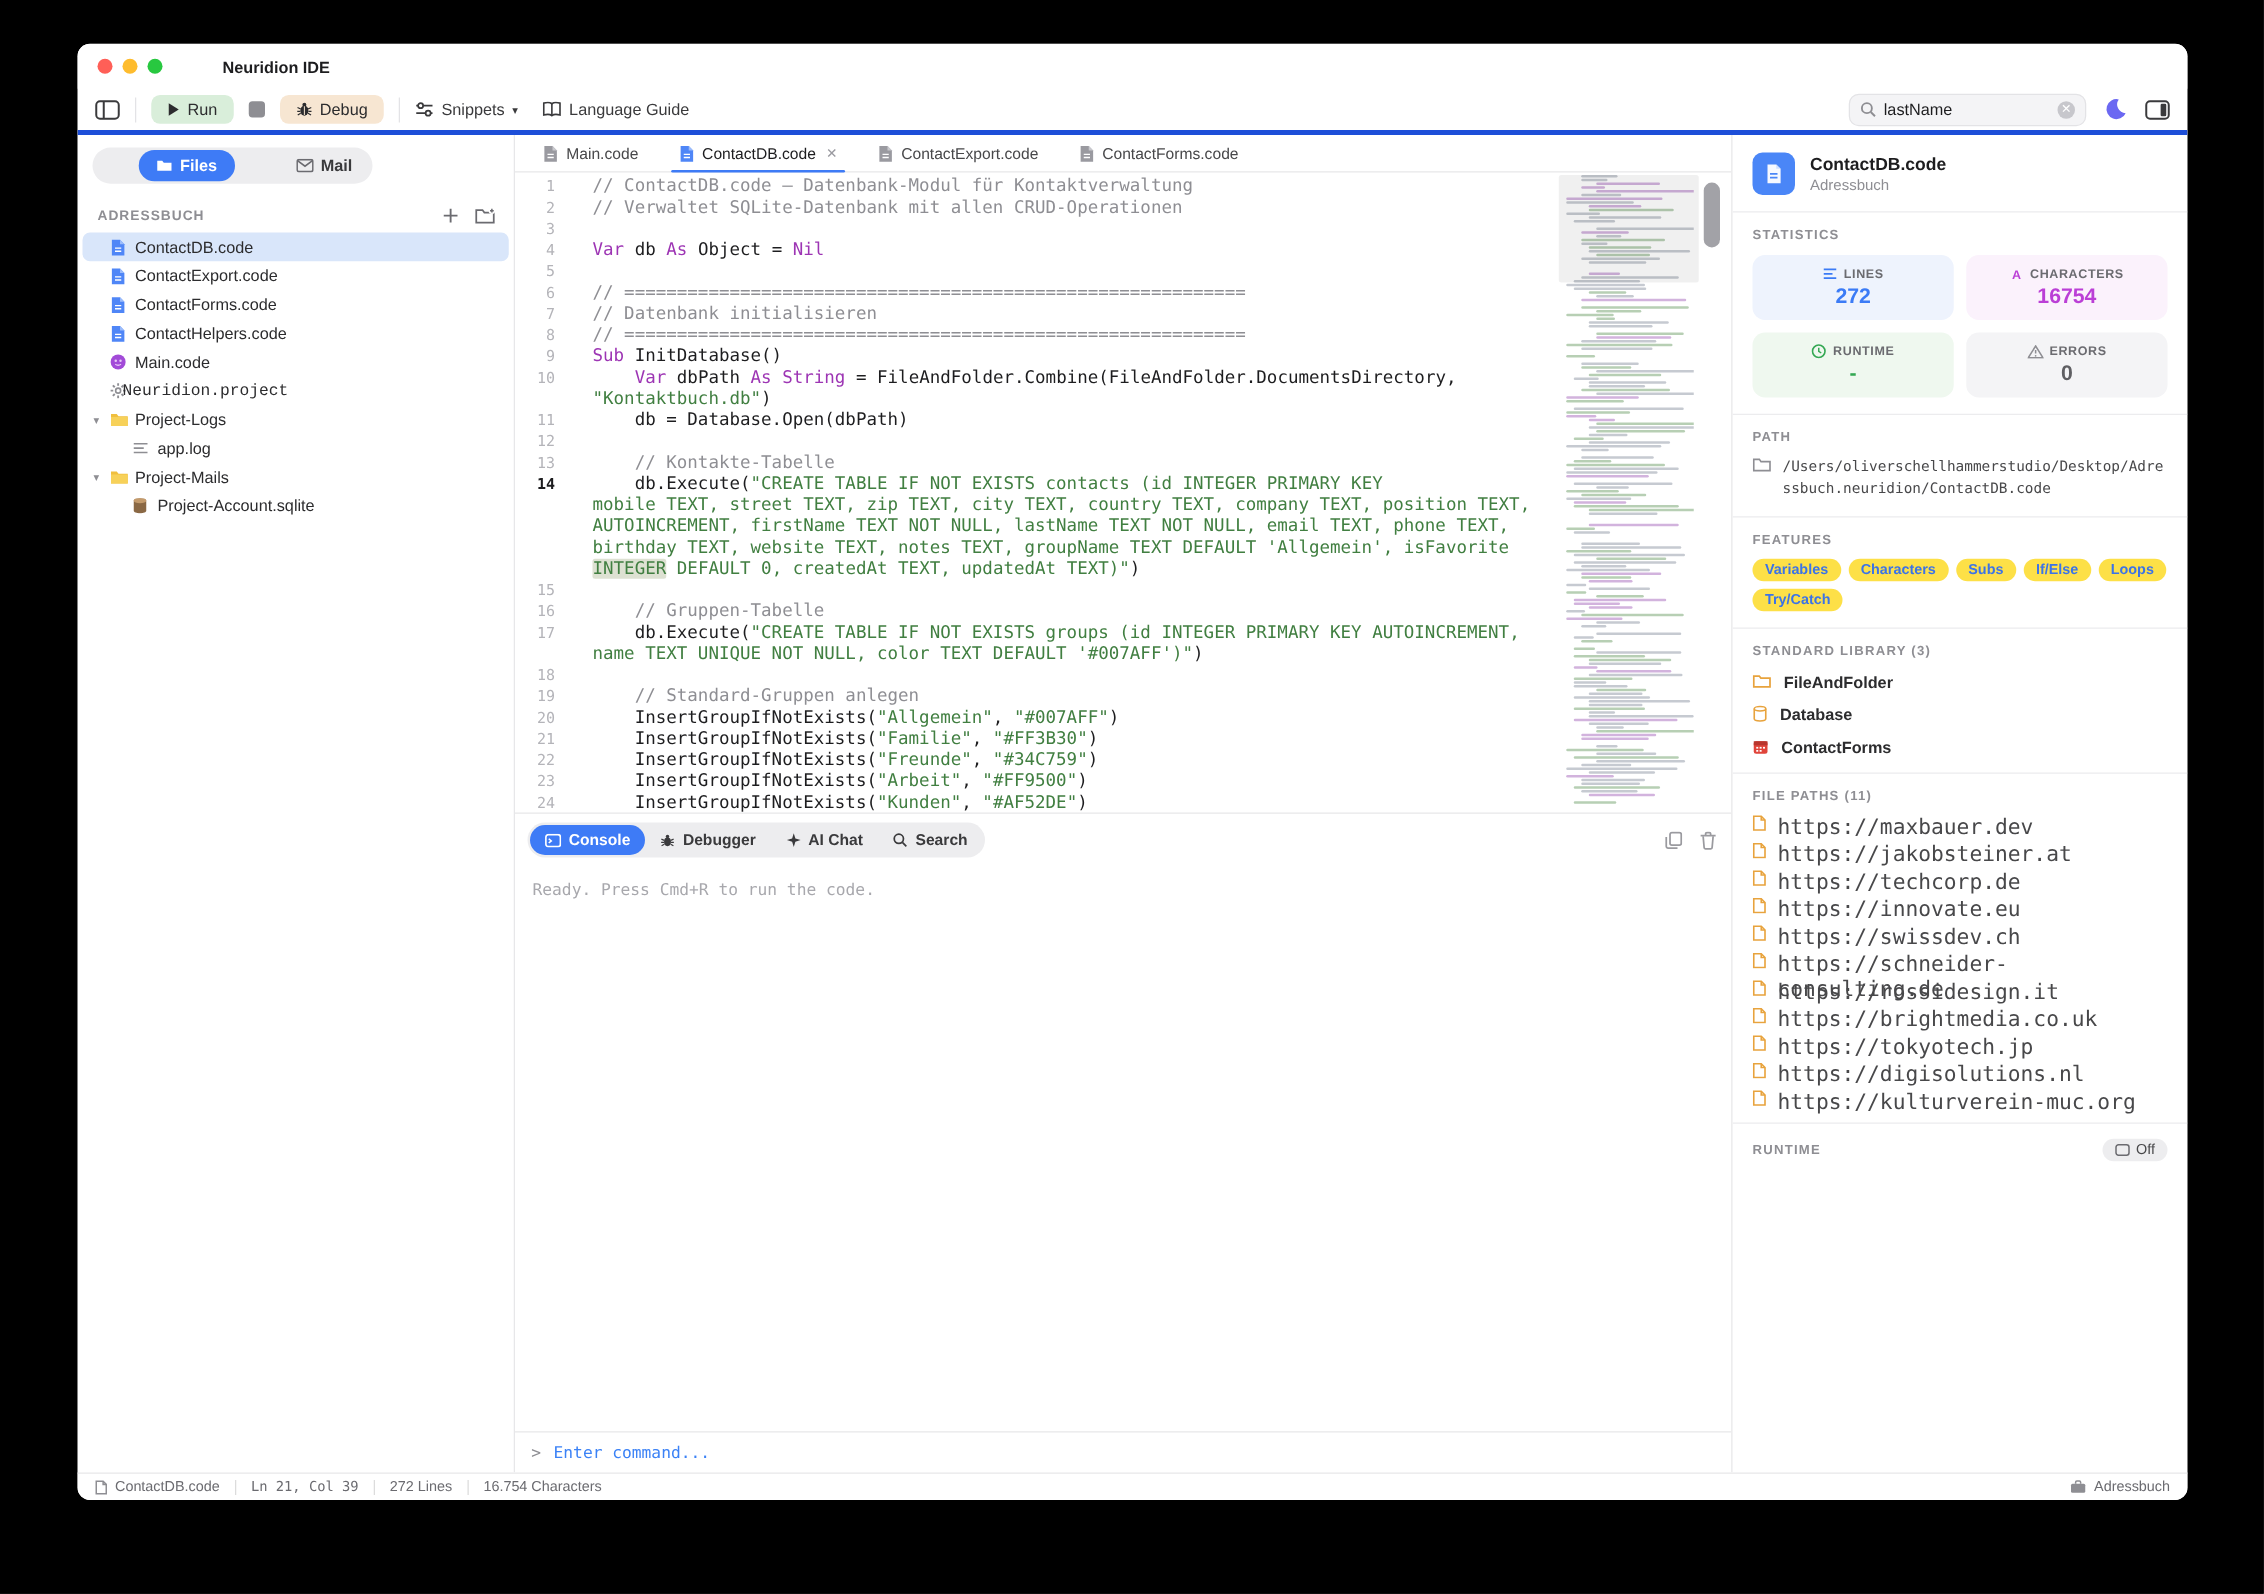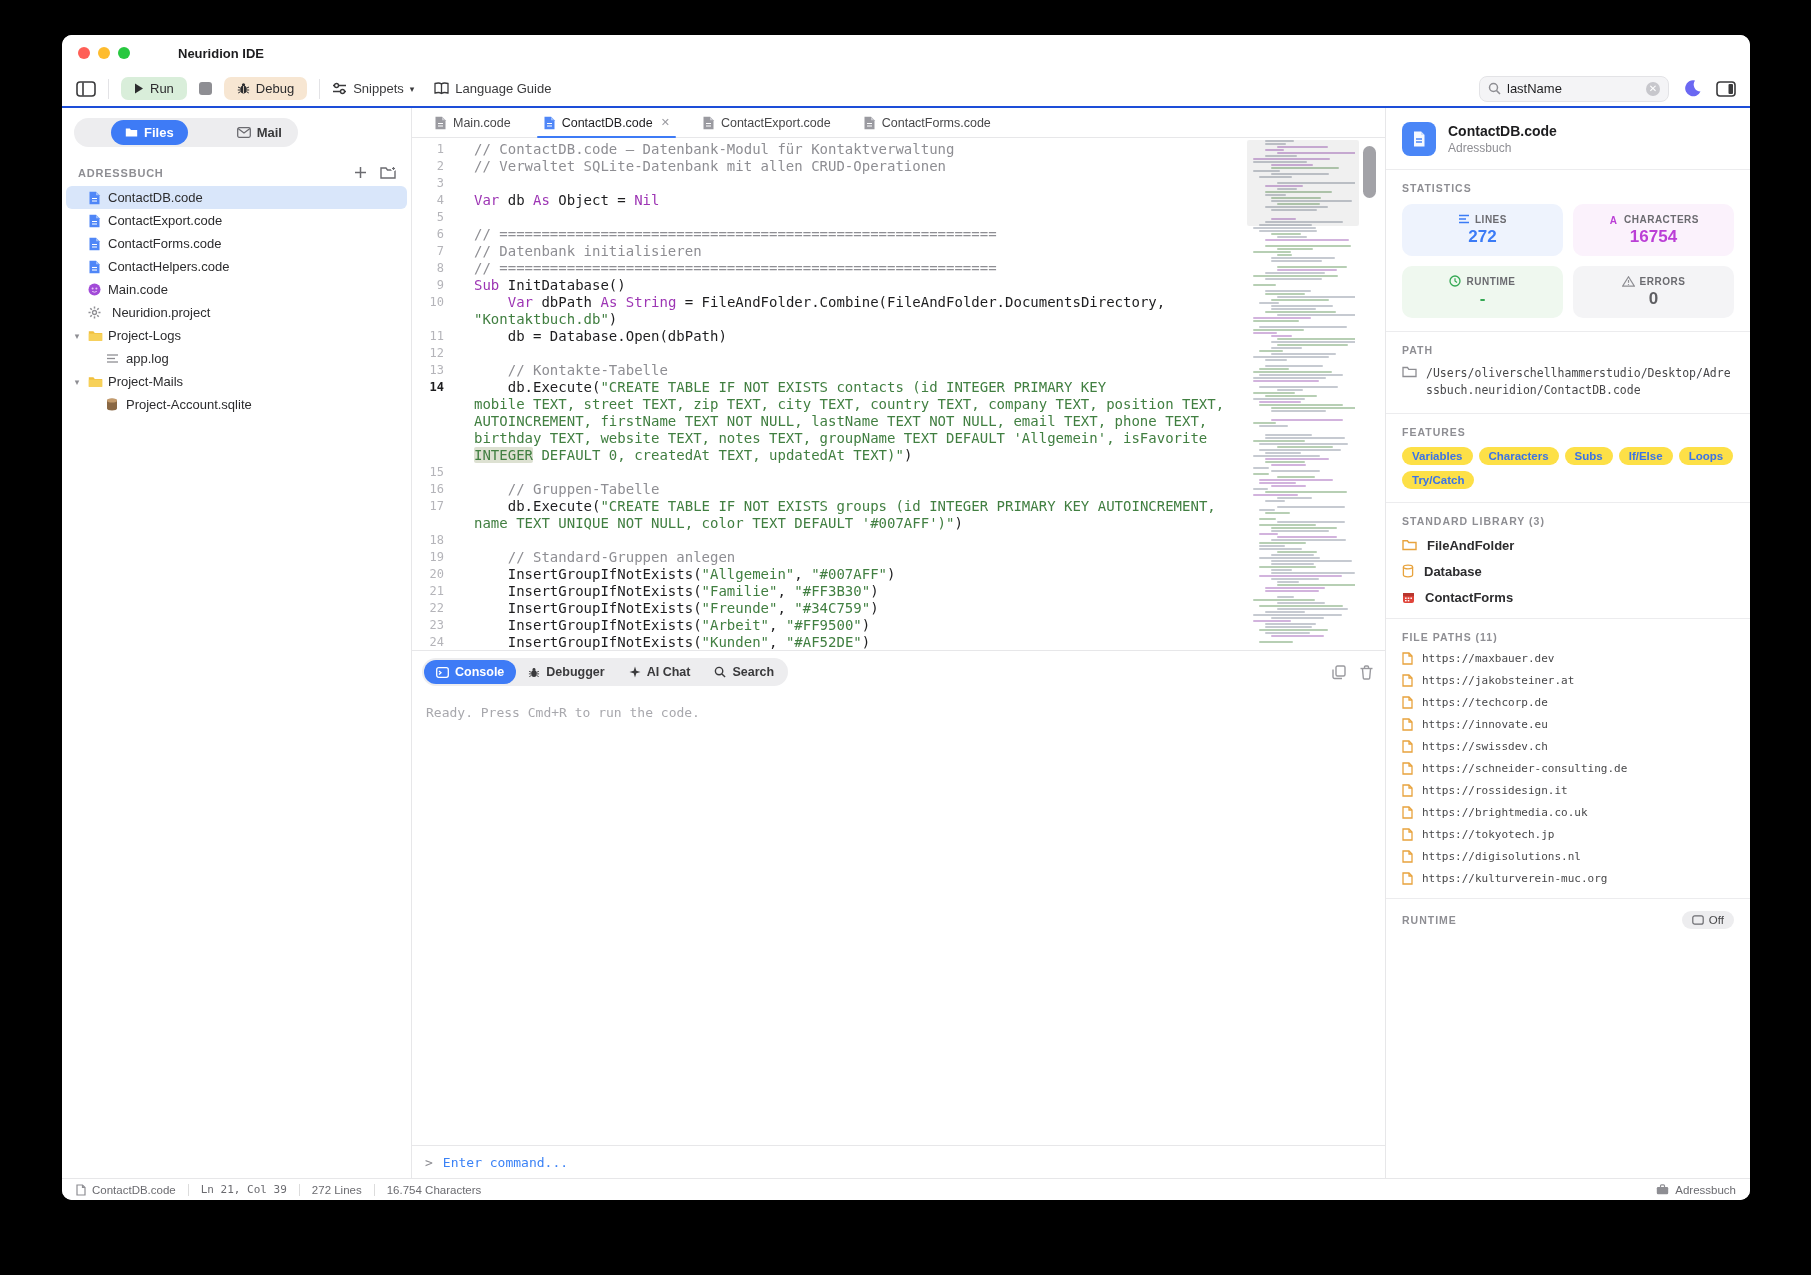--- a/index.html
+++ b/index.html
@@ -6,21 +6,21 @@
   html,body { width:1811px; height:1275px; background:#000; font-family:"Liberation Sans",sans-serif; overflow:hidden; }
   .window { position:absolute; left:62px; top:35px; width:1688px; height:1165px; background:#fff; border-radius:10px; overflow:hidden; box-shadow:0 18px 60px rgba(0,0,0,.55); }
 
   
   .titlebar { height:36px; display:flex; align-items:center; padding-left:16px; background:#fff; }
   .light { width:12px; height:12px; border-radius:50%; margin-right:8px; }
   .l-red{background:#ff5f57}.l-yellow{background:#febc2e}.l-green{background:#28c840}
   .win-title { margin-left:40px; font-size:13px; font-weight:700; color:#1d1d1f; }
 
   
-  .toolbar { height:37px; display:flex; align-items:center; padding:0 14px; border-bottom:2px solid #1d4ed8; }
+  .toolbar { height:37px; display:flex; align-items:center; padding:0 14px; border-bottom:4px solid #1d4ed8; }
   .tsep { width:1px; height:20px; background:#e3e3e6; margin:0 12px; }
   .icon-btn { display:flex; align-items:center; justify-content:center; color:#3a3a3c; cursor:default; }
   .pill-btn { display:flex; align-items:center; gap:6px; border-radius:7px; padding:4px 13px; font-size:13px; font-weight:500; color:#2c2c2e; }
   .run-btn { background:#d9eeda; }
   .debug-btn { background:#f7e6d2; }
   .stop-sq { width:13px; height:13px; background:#8e8e93; border-radius:3px; margin:0 12px; }
   .flat-btn { display:flex; align-items:center; gap:6px; font-size:13px; font-weight:500; color:#3a3a3c; margin-right:20px; }
   .toolbar-right { margin-left:auto; display:flex; align-items:center; gap:14px; }
   .searchbox { display:flex; align-items:center; gap:6px; width:190px; height:26px; background:#f4f4f6; border:1px solid #e3e3e6; border-radius:8px; padding:0 8px; }
   .searchbox .val { font-size:13px; color:#1d1d1f; flex:1; }
@@ -88,21 +88,21 @@
   .h6 { font-size:10.5px; font-weight:700; letter-spacing:1px; color:#8e8e93; }
   .stat-grid { display:grid; grid-template-columns:1fr 1fr; gap:10px; margin-top:10px; }
   .stat-card { height:52px; border-radius:10px; display:flex; flex-direction:column; align-items:center; justify-content:center; gap:2px; }
   .stat-top { display:flex; align-items:center; gap:5px; font-size:10px; font-weight:600; letter-spacing:.5px; color:#6b6b70; }
   .stat-val { font-size:17px; font-weight:700; }
   .path-row { display:flex; gap:9px; margin-top:9px; color:#8e8e93; }
   .path-txt { font-family:"DejaVu Sans Mono",monospace; font-size:11.5px; color:#48484a; line-height:1.5; word-break:break-all; }
   .feat-wrap { display:flex; flex-wrap:wrap; gap:6px; margin-top:9px; }
   .feat { background:#fde047; color:#3b73e8; font-size:11.5px; font-weight:600; border-radius:16px; padding:3px 10px; }
   .lib-row { display:flex; align-items:center; gap:10px; margin-top:11px; font-size:13px; font-weight:600; color:#2c2c2e; }
-  .fp-row { display:flex; align-items:center; gap:9px; margin-top:9px; font-family:"DejaVu Sans Mono",monospace; font-size:11px; color:#48484a; height:13px; }
+  .fp-row { display:flex; align-items:flex-start; gap:9px; margin-top:9px; font-family:"DejaVu Sans Mono",monospace; font-size:17px; color:#48484a; height:13px; }
   .runtime-head { display:flex; align-items:center; }
   .off-pill { margin-left:auto; display:flex; align-items:center; gap:5px; background:#ededef; border-radius:10px; padding:3px 10px; font-size:11.5px; color:#48484a; }
 
   
   .statusbar { position:absolute; left:0; right:0; bottom:0; height:22px; border-top:1px solid #e7e7e9; display:flex; align-items:center; padding:0 14px; font-size:11.5px; color:#6b6b70; background:#fff; }
   .sb-item { display:flex; align-items:center; gap:6px; }
   .sb-sep { width:1px; height:12px; background:#dcdcdc; margin:0 12px; }
   .sb-mono { font-family:"DejaVu Sans Mono",monospace; font-size:11px; }
   .sb-right { margin-left:auto; display:flex; align-items:center; gap:6px; }
   svg { display:block; }
@@ -309,21 +309,21 @@
                   <line x1="6.5" y1="10.4" x2="6.5" y2="12.5"></line>
                   <line x1="0.5" y1="6.5" x2="2.6" y2="6.5"></line>
                   <line x1="10.4" y1="6.5" x2="12.5" y2="6.5"></line>
                   <line x1="2.3" y1="2.3" x2="3.8" y2="3.8"></line>
                   <line x1="9.2" y1="9.2" x2="10.7" y2="10.7"></line>
                   <line x1="2.3" y1="10.7" x2="3.8" y2="9.2"></line>
                   <line x1="9.2" y1="3.8" x2="10.7" y2="2.3"></line>
                 </g>
               </svg>
             </span>
-            <span class="tlabel" style="left: 46px;">Neuridion.project</span>
+            <span class="tlabel" style="left: 32px; font-family: Liberation Mono, monospace;">Neuridion.project</span>
           </div>
           <div class="trow">
             <span class="chev">▾</span>
             <span class="ticon" style="display: flex; left: 22px;">
               <svg width="15" height="12" viewBox="0 0 15 12">
                 <path d="M0.8 1.2 h4.6 l1.4 1.8 h7.4 v7.8 H0.8 Z" fill="#f0bf3e"></path>
                 <path d="M0.8 3.6 h13.4 v7.2 H0.8 Z" fill="#f7d159"></path>
               </svg>
             </span>
             <span class="tlabel" style="left: 42px;">Project-Logs</span>

